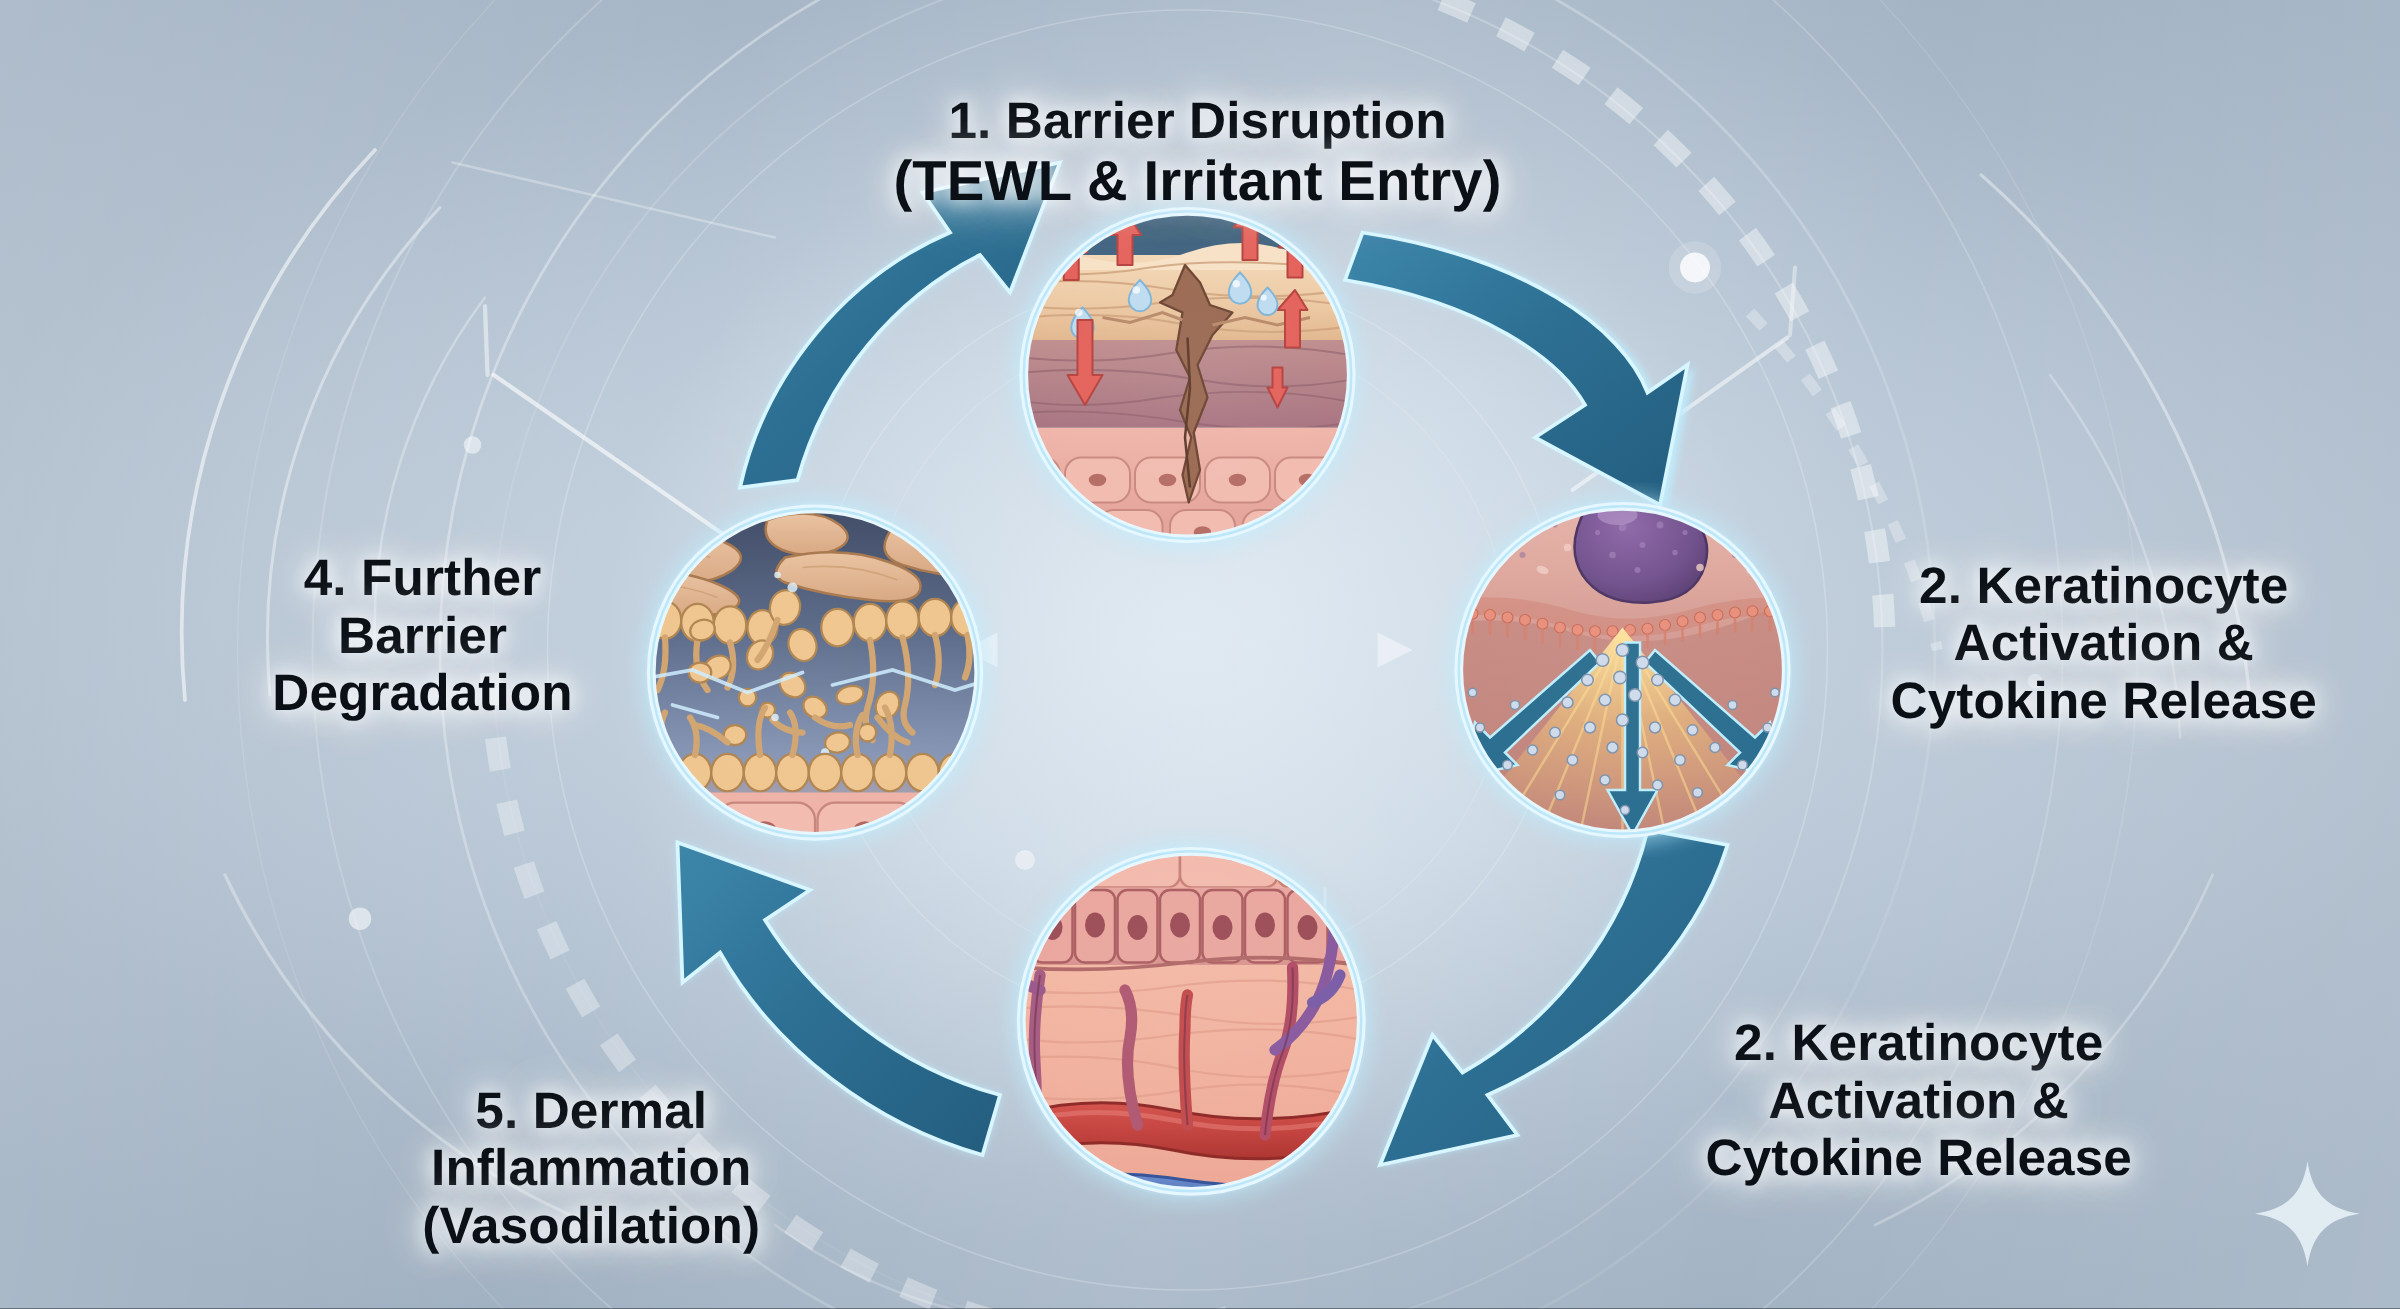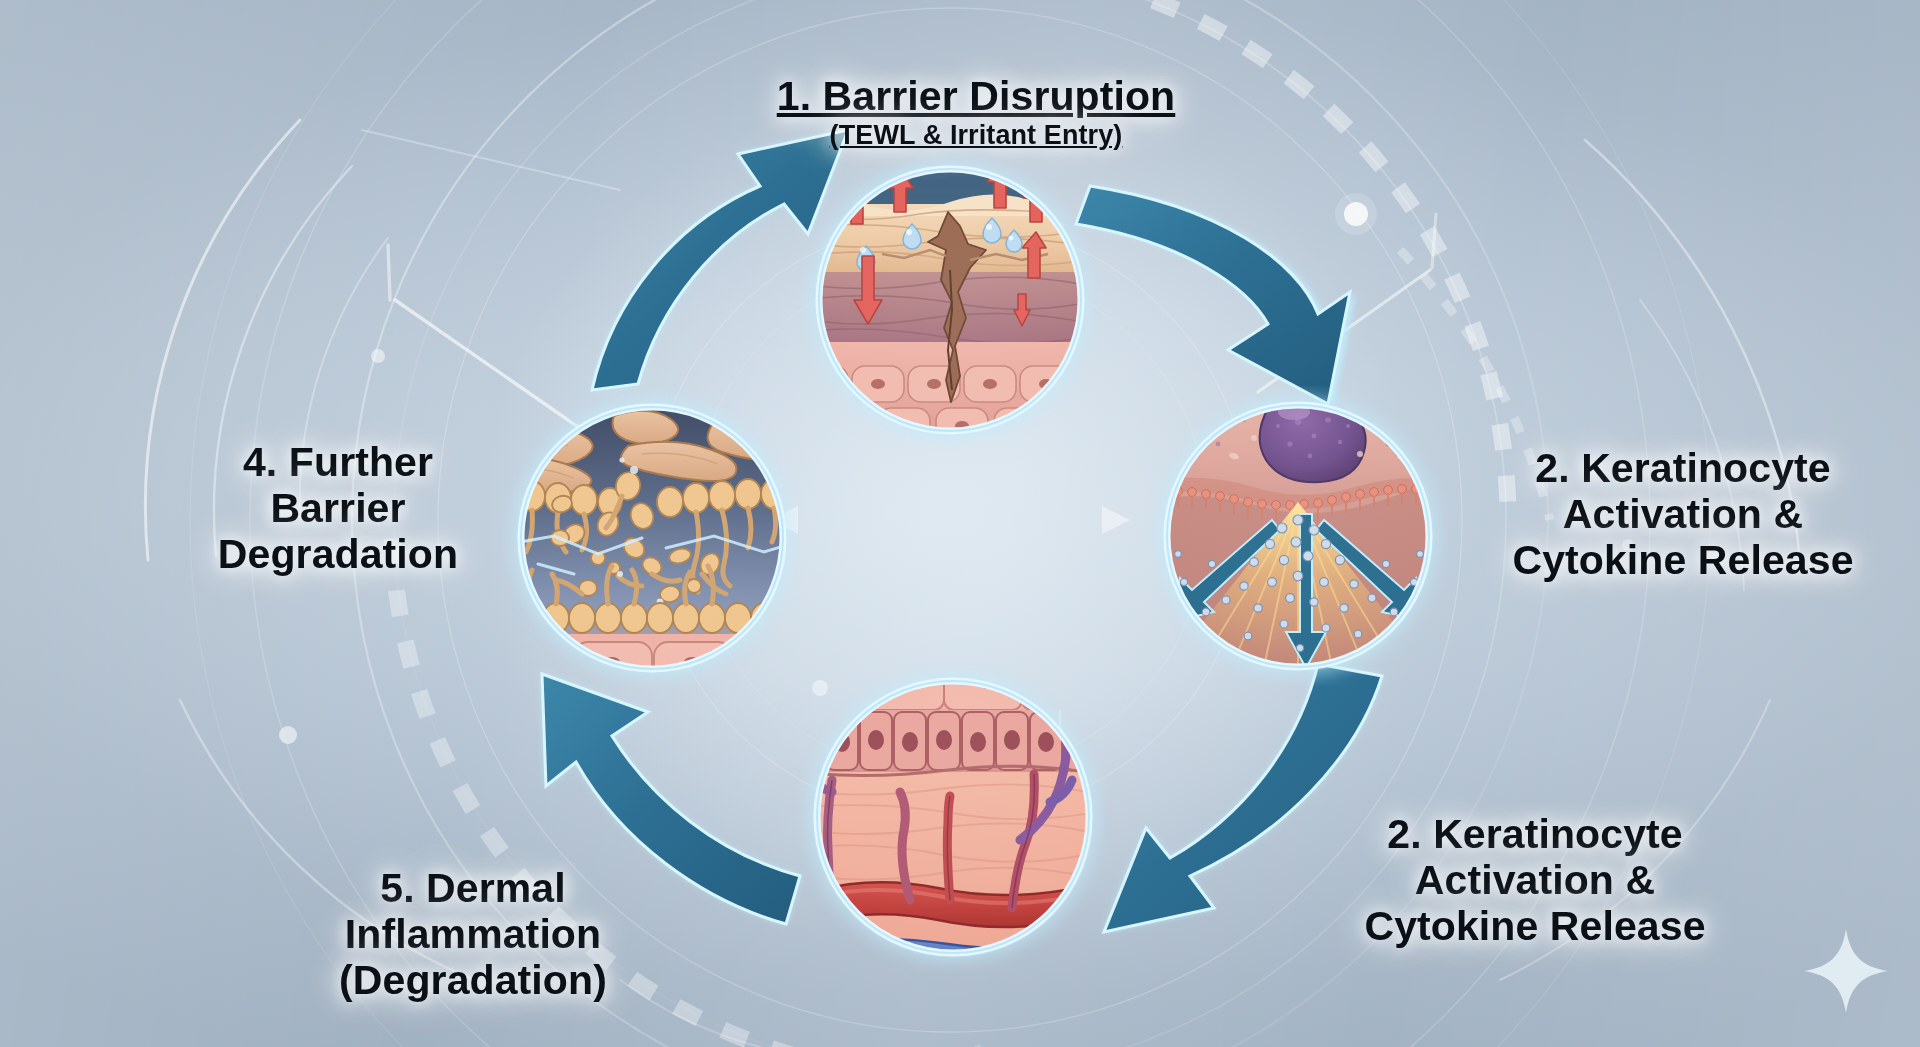--- a/index.html
+++ b/index.html
@@ -31,22 +31,22 @@
     letter-spacing:.1px;
     text-shadow:
       0 0 14px rgba(255,255,255,.95),
       0 0 26px rgba(255,255,255,.85),
       0 0 40px rgba(255,255,255,.7),
       0 0 60px rgba(255,255,255,.5);
     white-space:pre-line;
   }
   .label .sub{font-weight:bold;}
 
-  #label-1{left:706px;top:28px;width:540px;font-size:41px;text-decoration:underline;}
-  #label-1 .sub{font-size:27px;display:block;}
+  #label-1{left:688px;top:28px;width:540px;font-size:41px;}
+  #label-1 .sub{font-size:45px;display:block;}
   #label-2{left:1448px;top:446px;width:470px;font-size:41px;}
   #label-3{left:258px;top:820px;width:430px;font-size:41px;}
   #label-3 .sub{font-size:41px;display:block;}
   #label-4{left:178px;top:440px;width:320px;font-size:41px;text-align:center;}
   #label-5{left:1300px;top:812px;width:470px;font-size:41px;}
 
   .node{position:absolute;}
   .sparkle{position:absolute;}
 </style>
 </head>
@@ -751,21 +751,21 @@
     <span class="sub">(TEWL &amp; Irritant Entry)</span>
   </div>
 
   <div class="label" id="label-2">2. Keratinocyte
 Activation &amp;
 Cytokine Release</div>
 
   <div class="label" id="label-3">
     <span>5. Dermal
 Inflammation</span>
-    <span class="sub">(Degradation)</span>
+    <span class="sub">(Vasodilation)</span>
   </div>
 
   <div class="label" id="label-4">4. Further
 Barrier
 Degradation</div>
 
   <div class="label" id="label-5">2. Keratinocyte
 Activation &amp;
 Cytokine Release</div>
 

